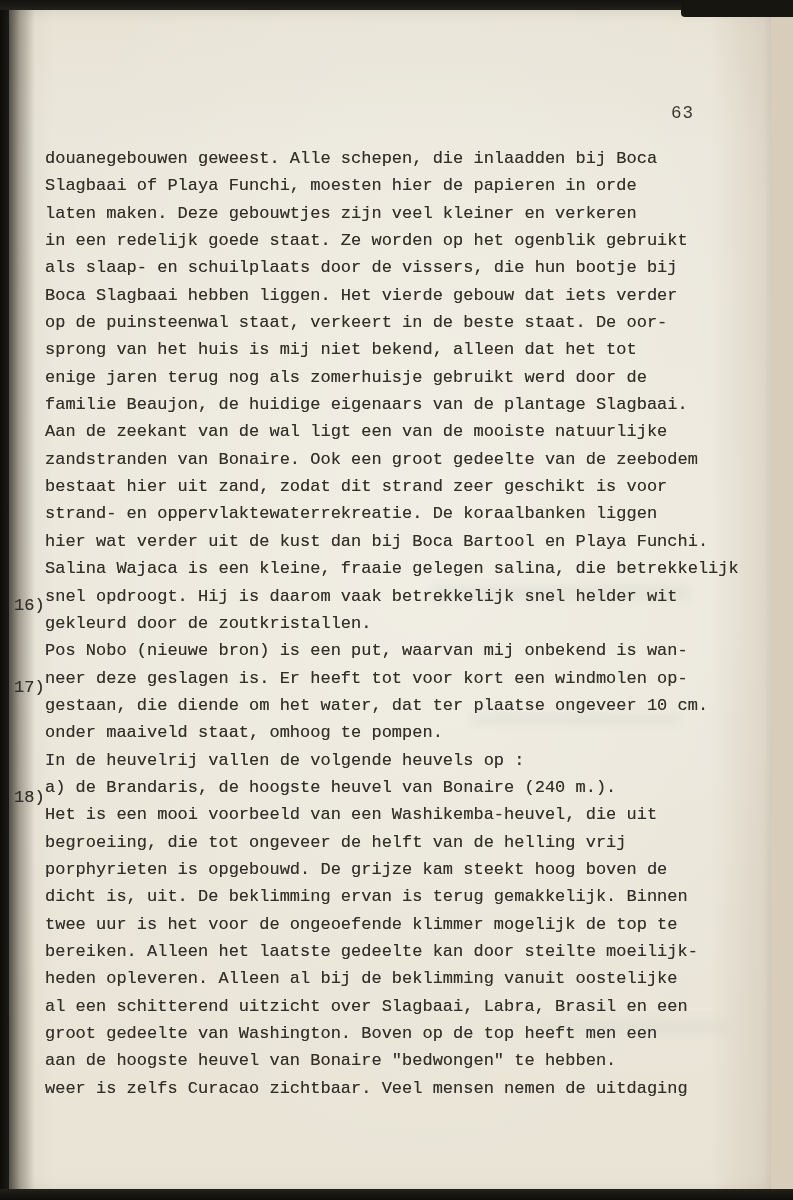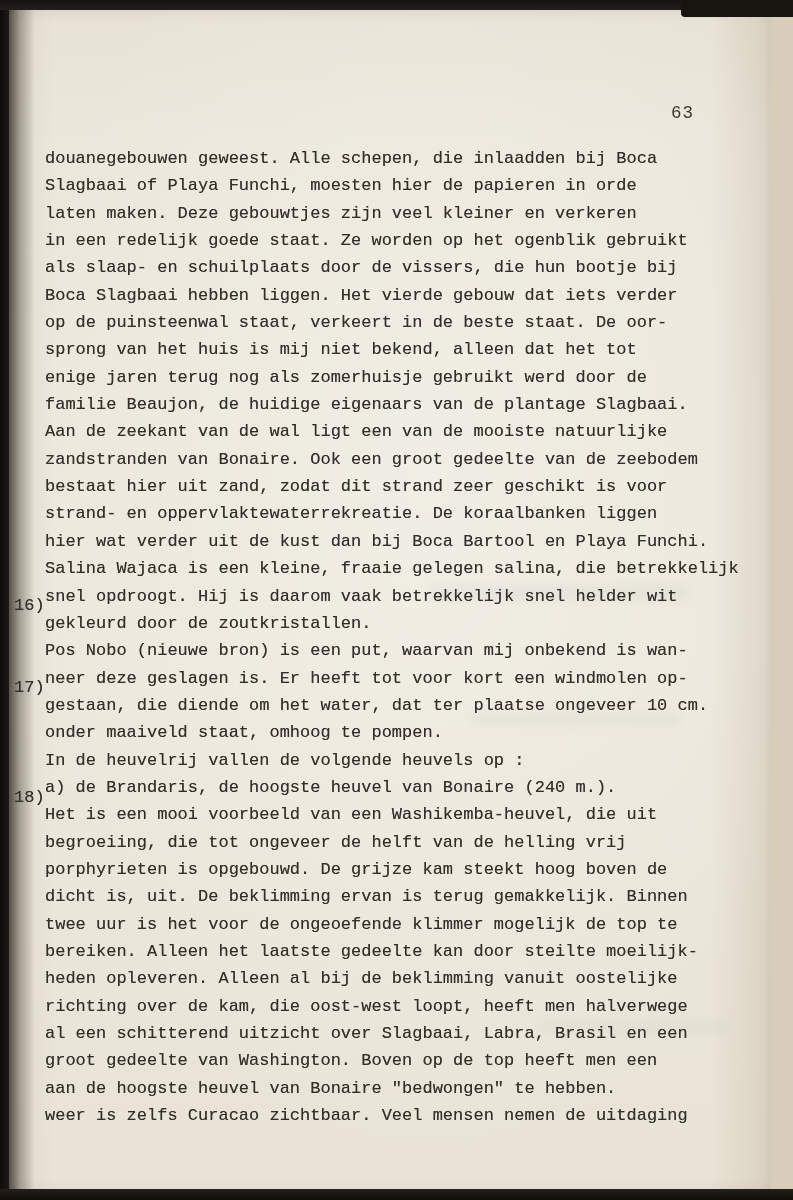--- a/index.html
+++ b/index.html
@@ -121,21 +121,20 @@
         <span class="marker">18)</span>
         <div class="line">In de heuvelrij vallen de volgende heuvels op :</div>
         <div class="line">a) de Brandaris, de hoogste heuvel van Bonaire (240 m.).</div>
         <div class="line">Het is een mooi voorbeeld van een Washikemba-heuvel, die uit</div>
         <div class="line">begroeiing, die tot ongeveer de helft van de helling vrij</div>
         <div class="line">porphyrieten is opgebouwd. De grijze kam steekt hoog boven de</div>
         <div class="line">dicht is, uit. De beklimming ervan is terug gemakkelijk. Binnen</div>
         <div class="line">twee uur is het voor de ongeoefende klimmer mogelijk de top te</div>
         <div class="line">bereiken. Alleen het laatste gedeelte kan door steilte moeilijk-</div>
         <div class="line">heden opleveren. Alleen al bij de beklimming vanuit oostelijke</div>
-        <div class="line">richting over de kam, die oost-west loopt, heeft men halverwege</div>
         <div class="line">al een schitterend uitzicht over Slagbaai, Labra, Brasil en een</div>
         <div class="line">groot gedeelte van Washington. Boven op de top heeft men een</div>
         <div class="line">aan de hoogste heuvel van Bonaire "bedwongen" te hebben.</div>
         <div class="line">weer is zelfs Curacao zichtbaar. Veel mensen nemen de uitdaging</div>
       </div>
     </div>
 
 </div>
 
 </body></html>

